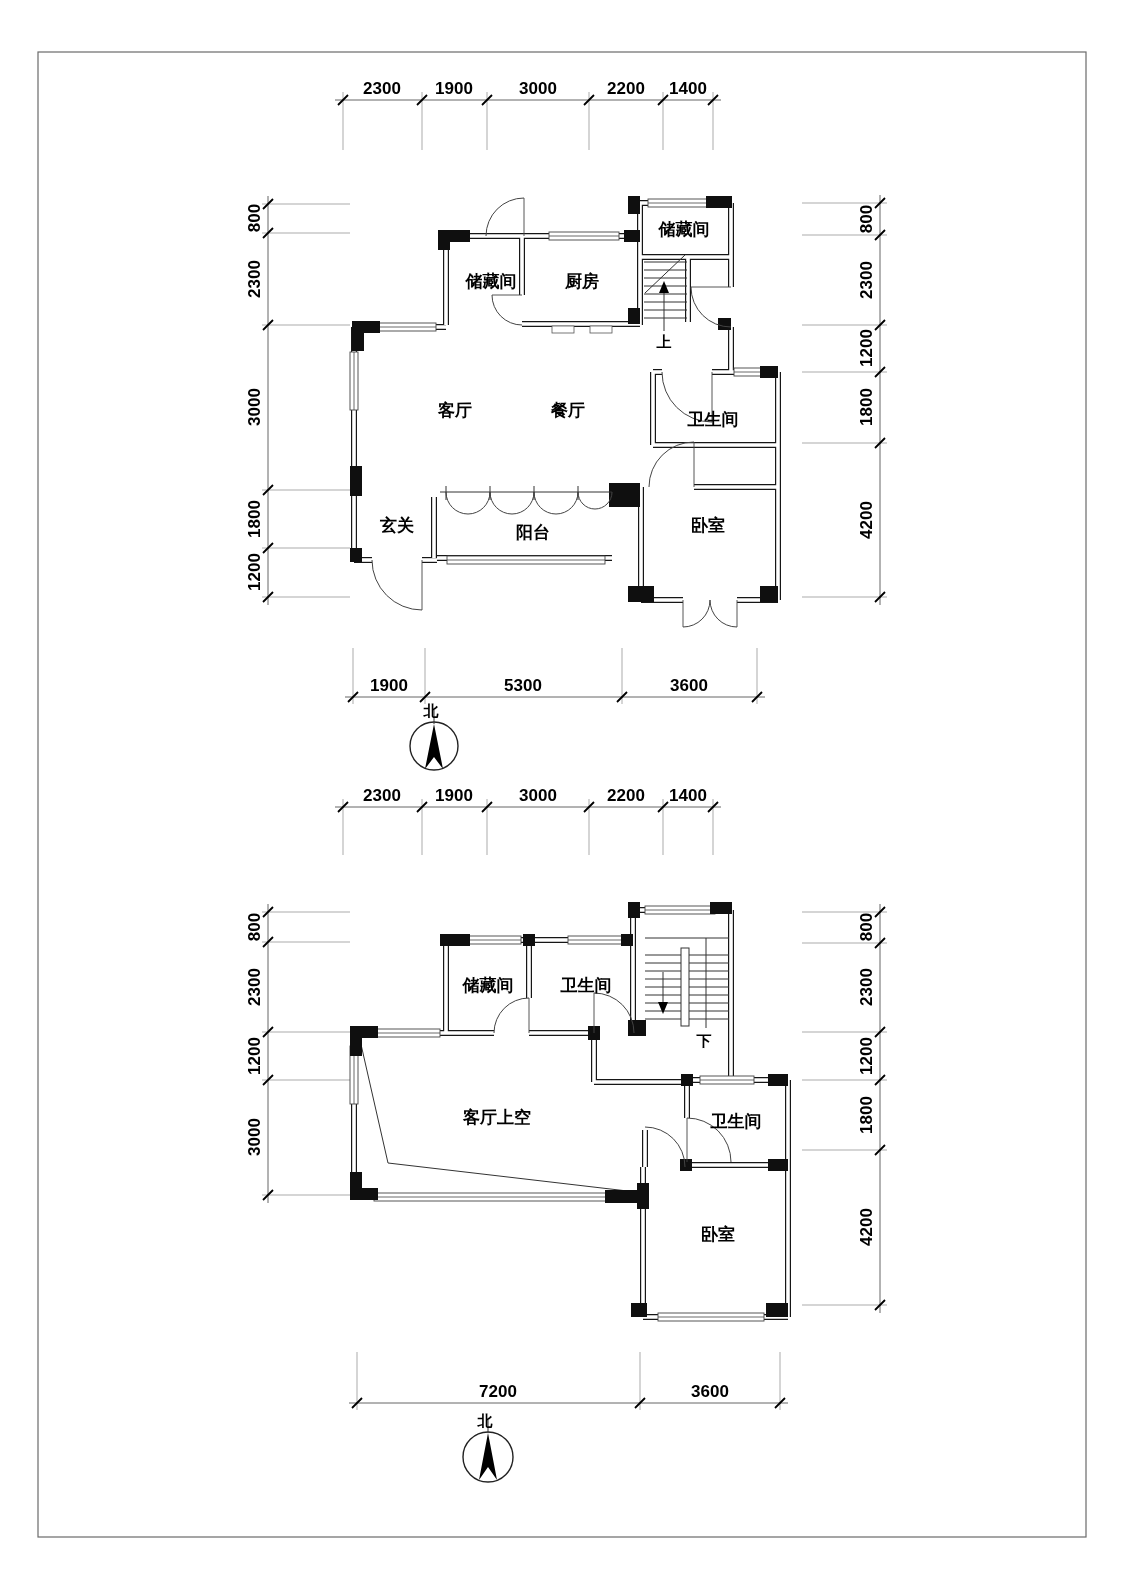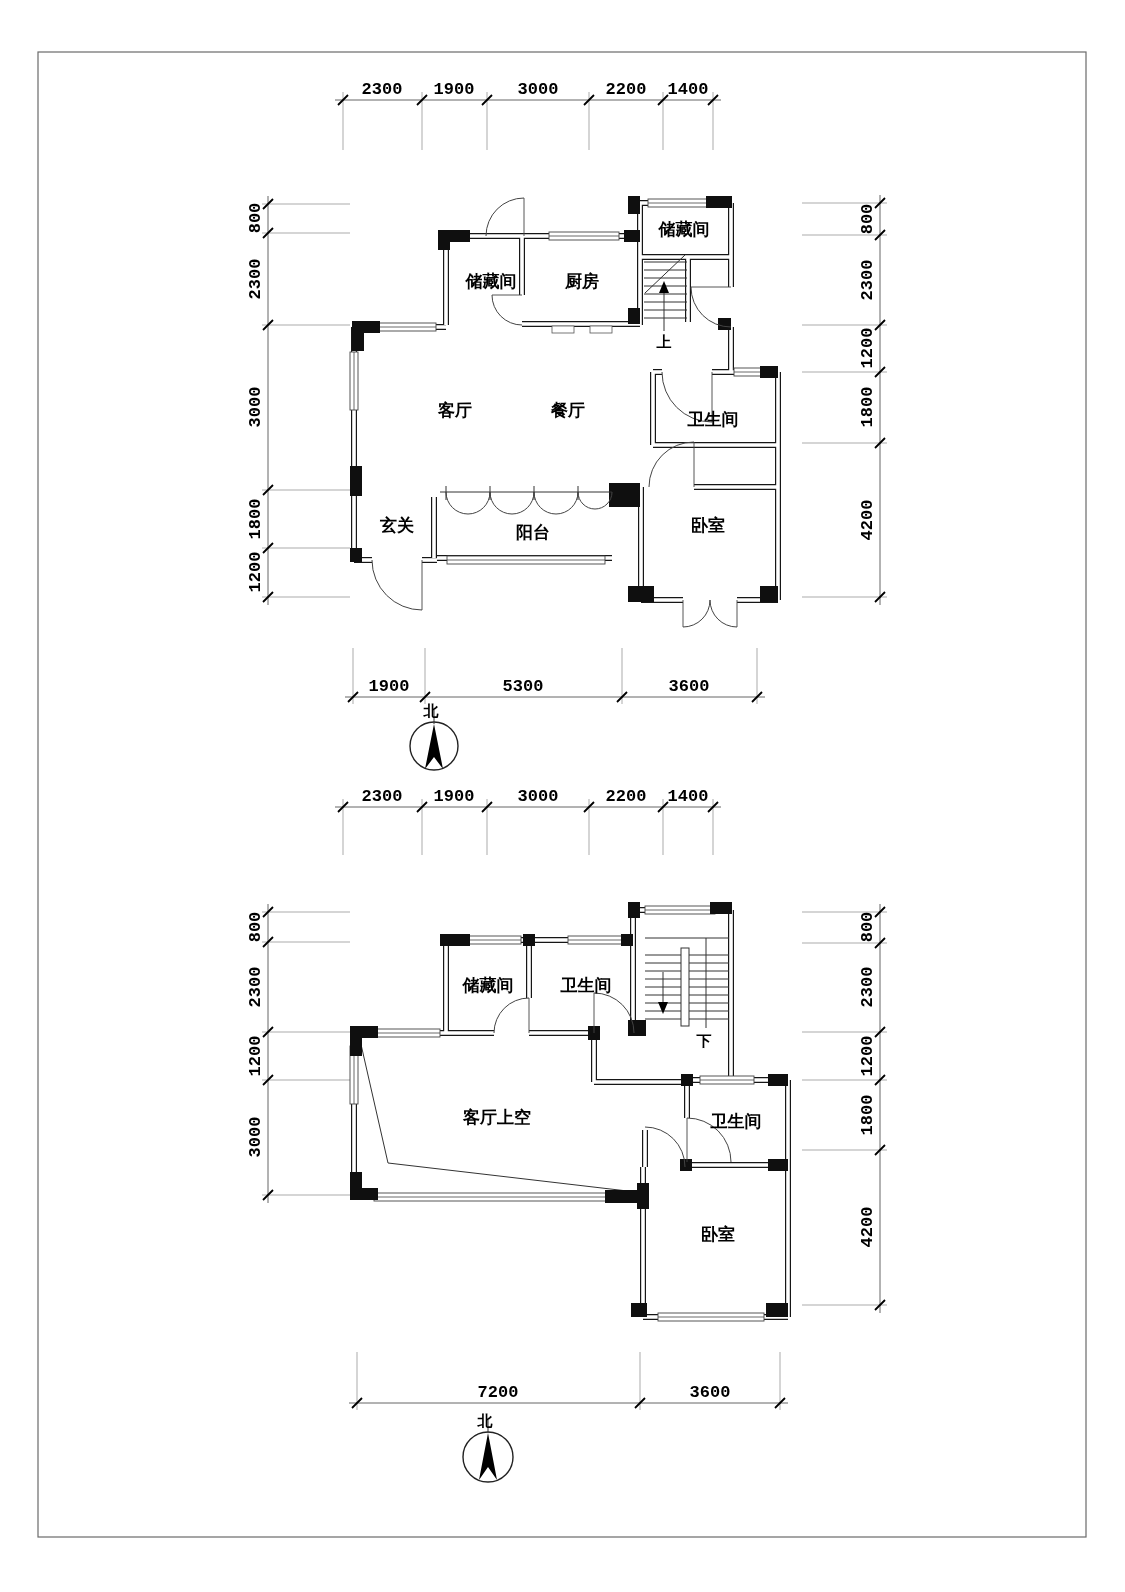--- a/index.html
+++ b/index.html
@@ -1,17 +1,17 @@
 <!DOCTYPE html>
 <html><head>
 <meta charset="utf-8">
 <style>
   html,body{margin:0;padding:0;background:#e8e8e8;}
   .page{position:relative;width:1125px;height:1592px;background:#ffffff;margin:0 auto;
-        font-family:Liberation Mono, monospace;}
+        font-family:Liberation Sans, sans-serif;}
   svg{position:absolute;left:0;top:0;}
   .wo{stroke:#161616;stroke-width:6;fill:none;}
   .wi{stroke:#ffffff;stroke-width:3.6;fill:none;}
   .thin{stroke:#333;stroke-width:1;fill:none;}
   .arc{stroke:#444;stroke-width:1;fill:none;}
   .leaf{stroke:#444;stroke-width:.9;fill:none;}
   .blk{fill:#0f0f0f;stroke:none;}
   .dimline{stroke:#555;stroke-width:.9;fill:none;}
   .ext{stroke:#888;stroke-width:.7;fill:none;}
   .tick{stroke:#000;stroke-width:1.8;}

